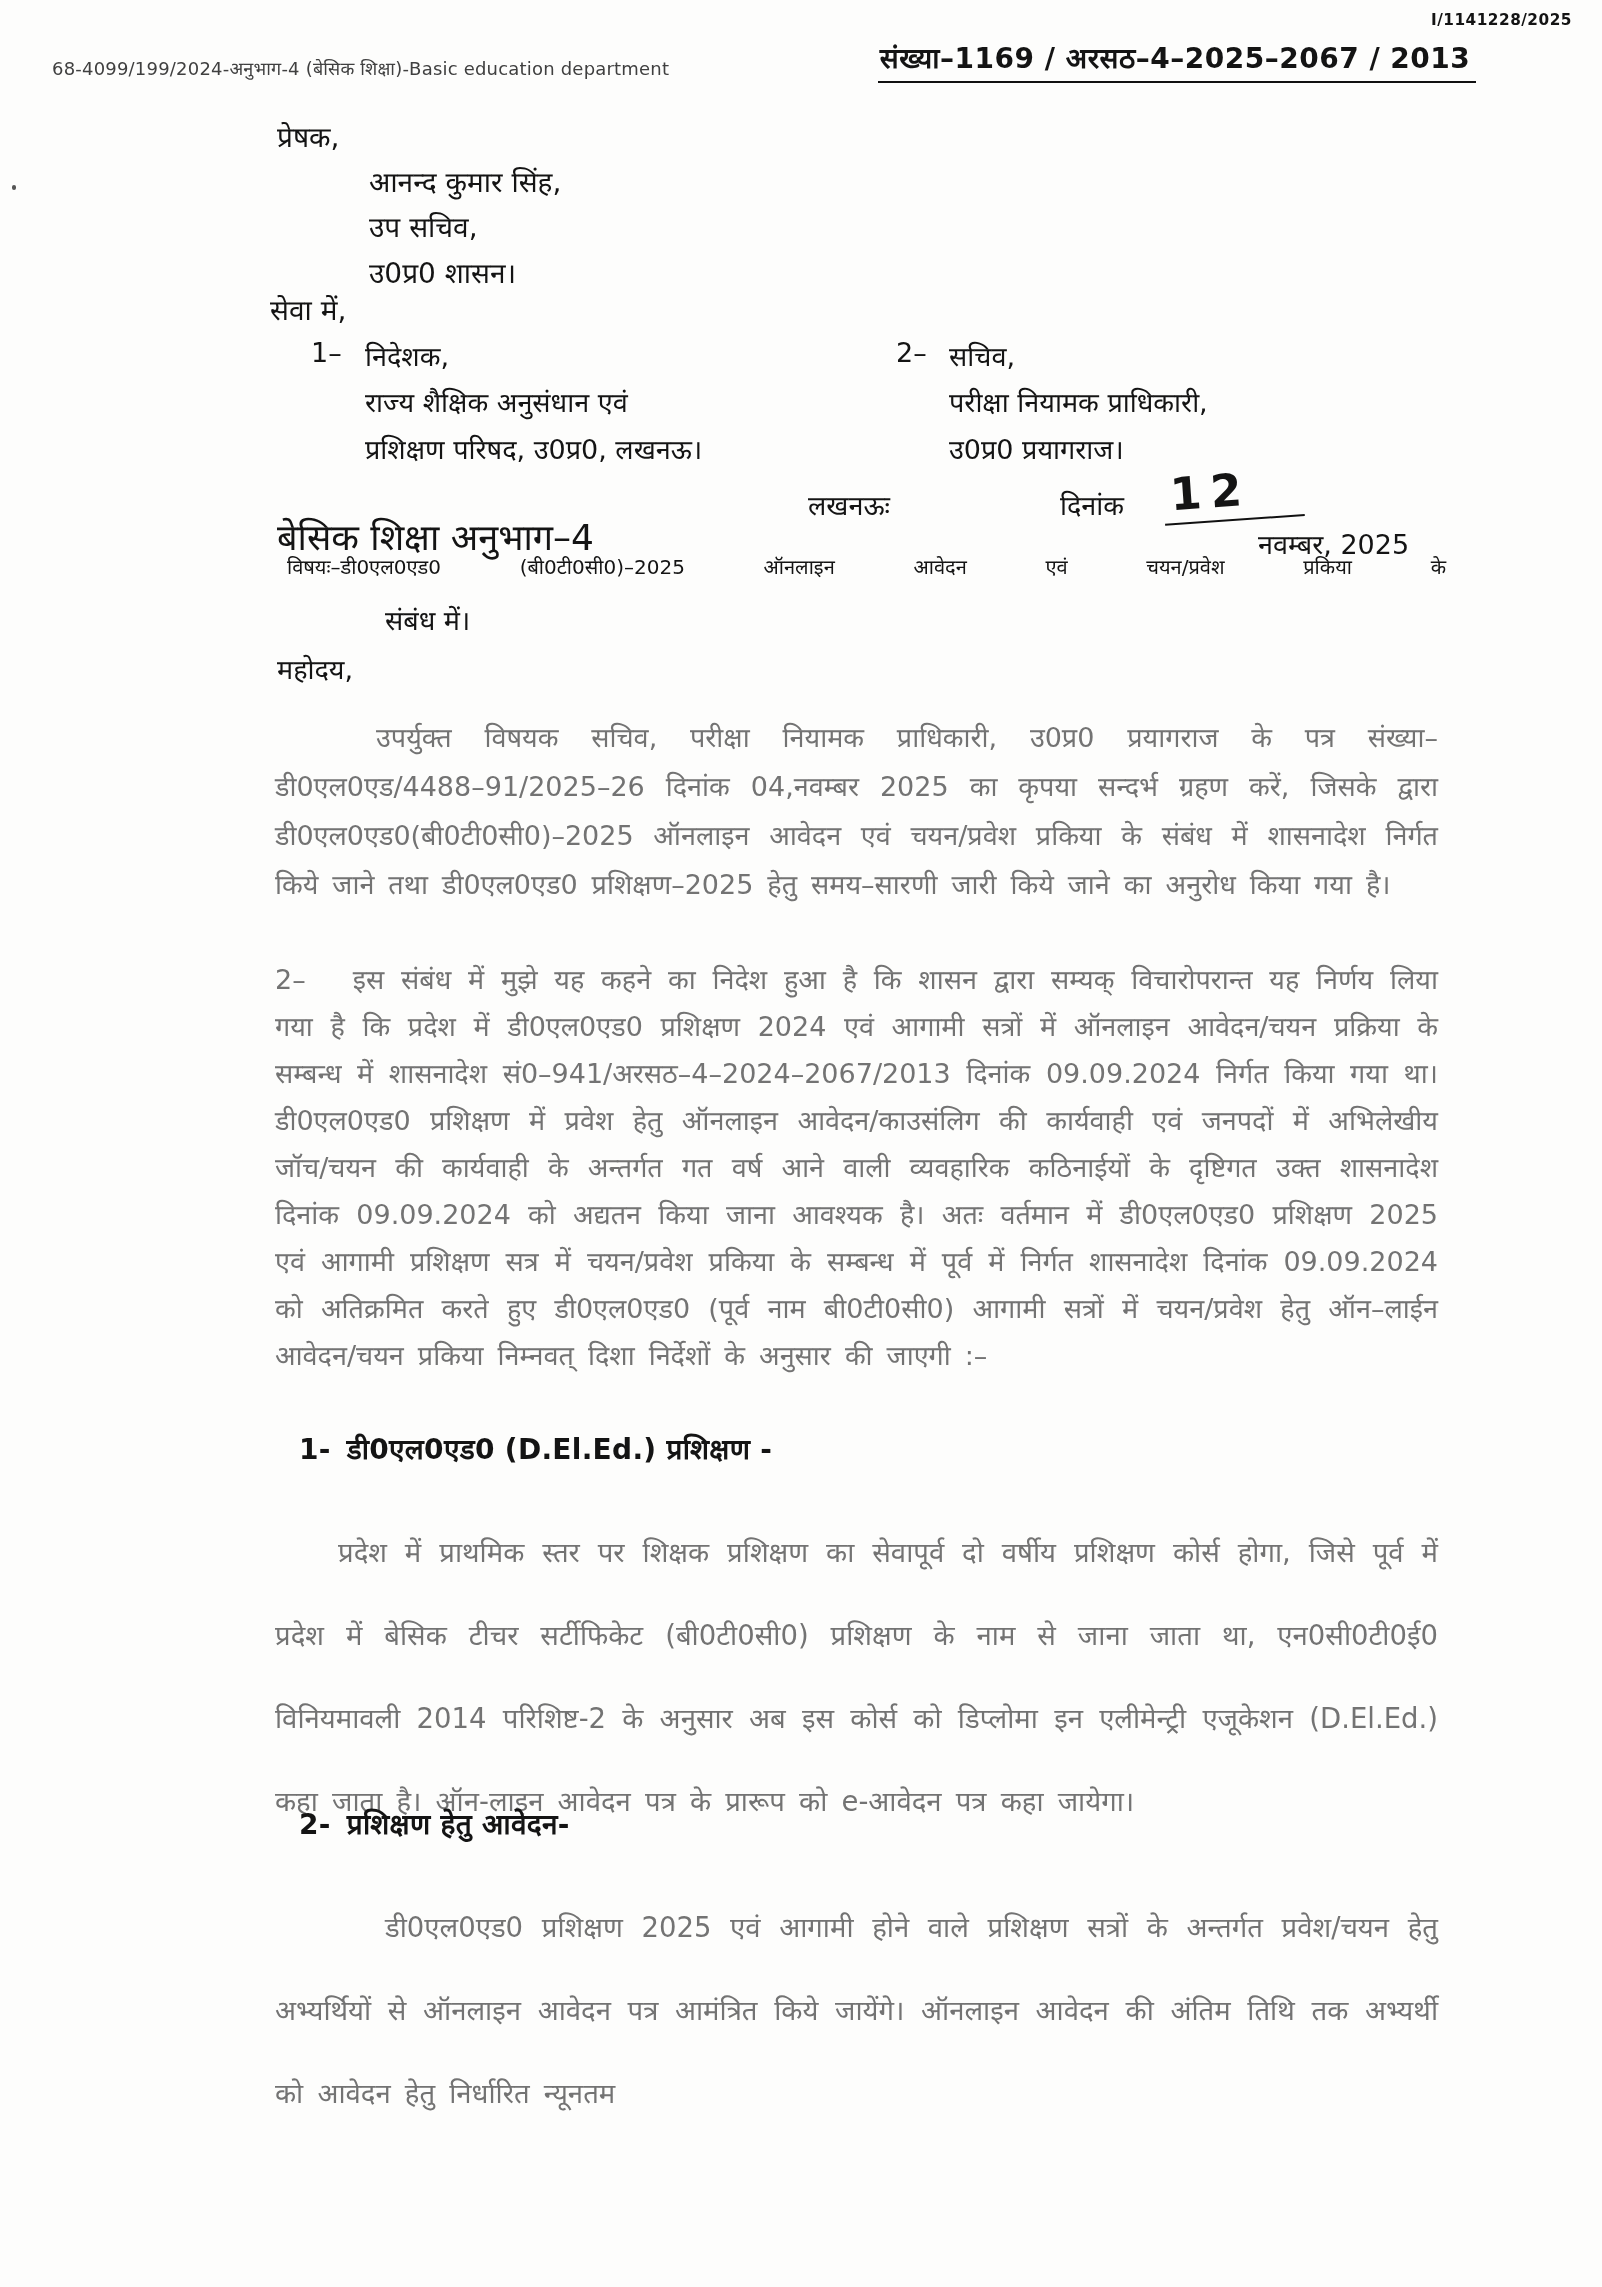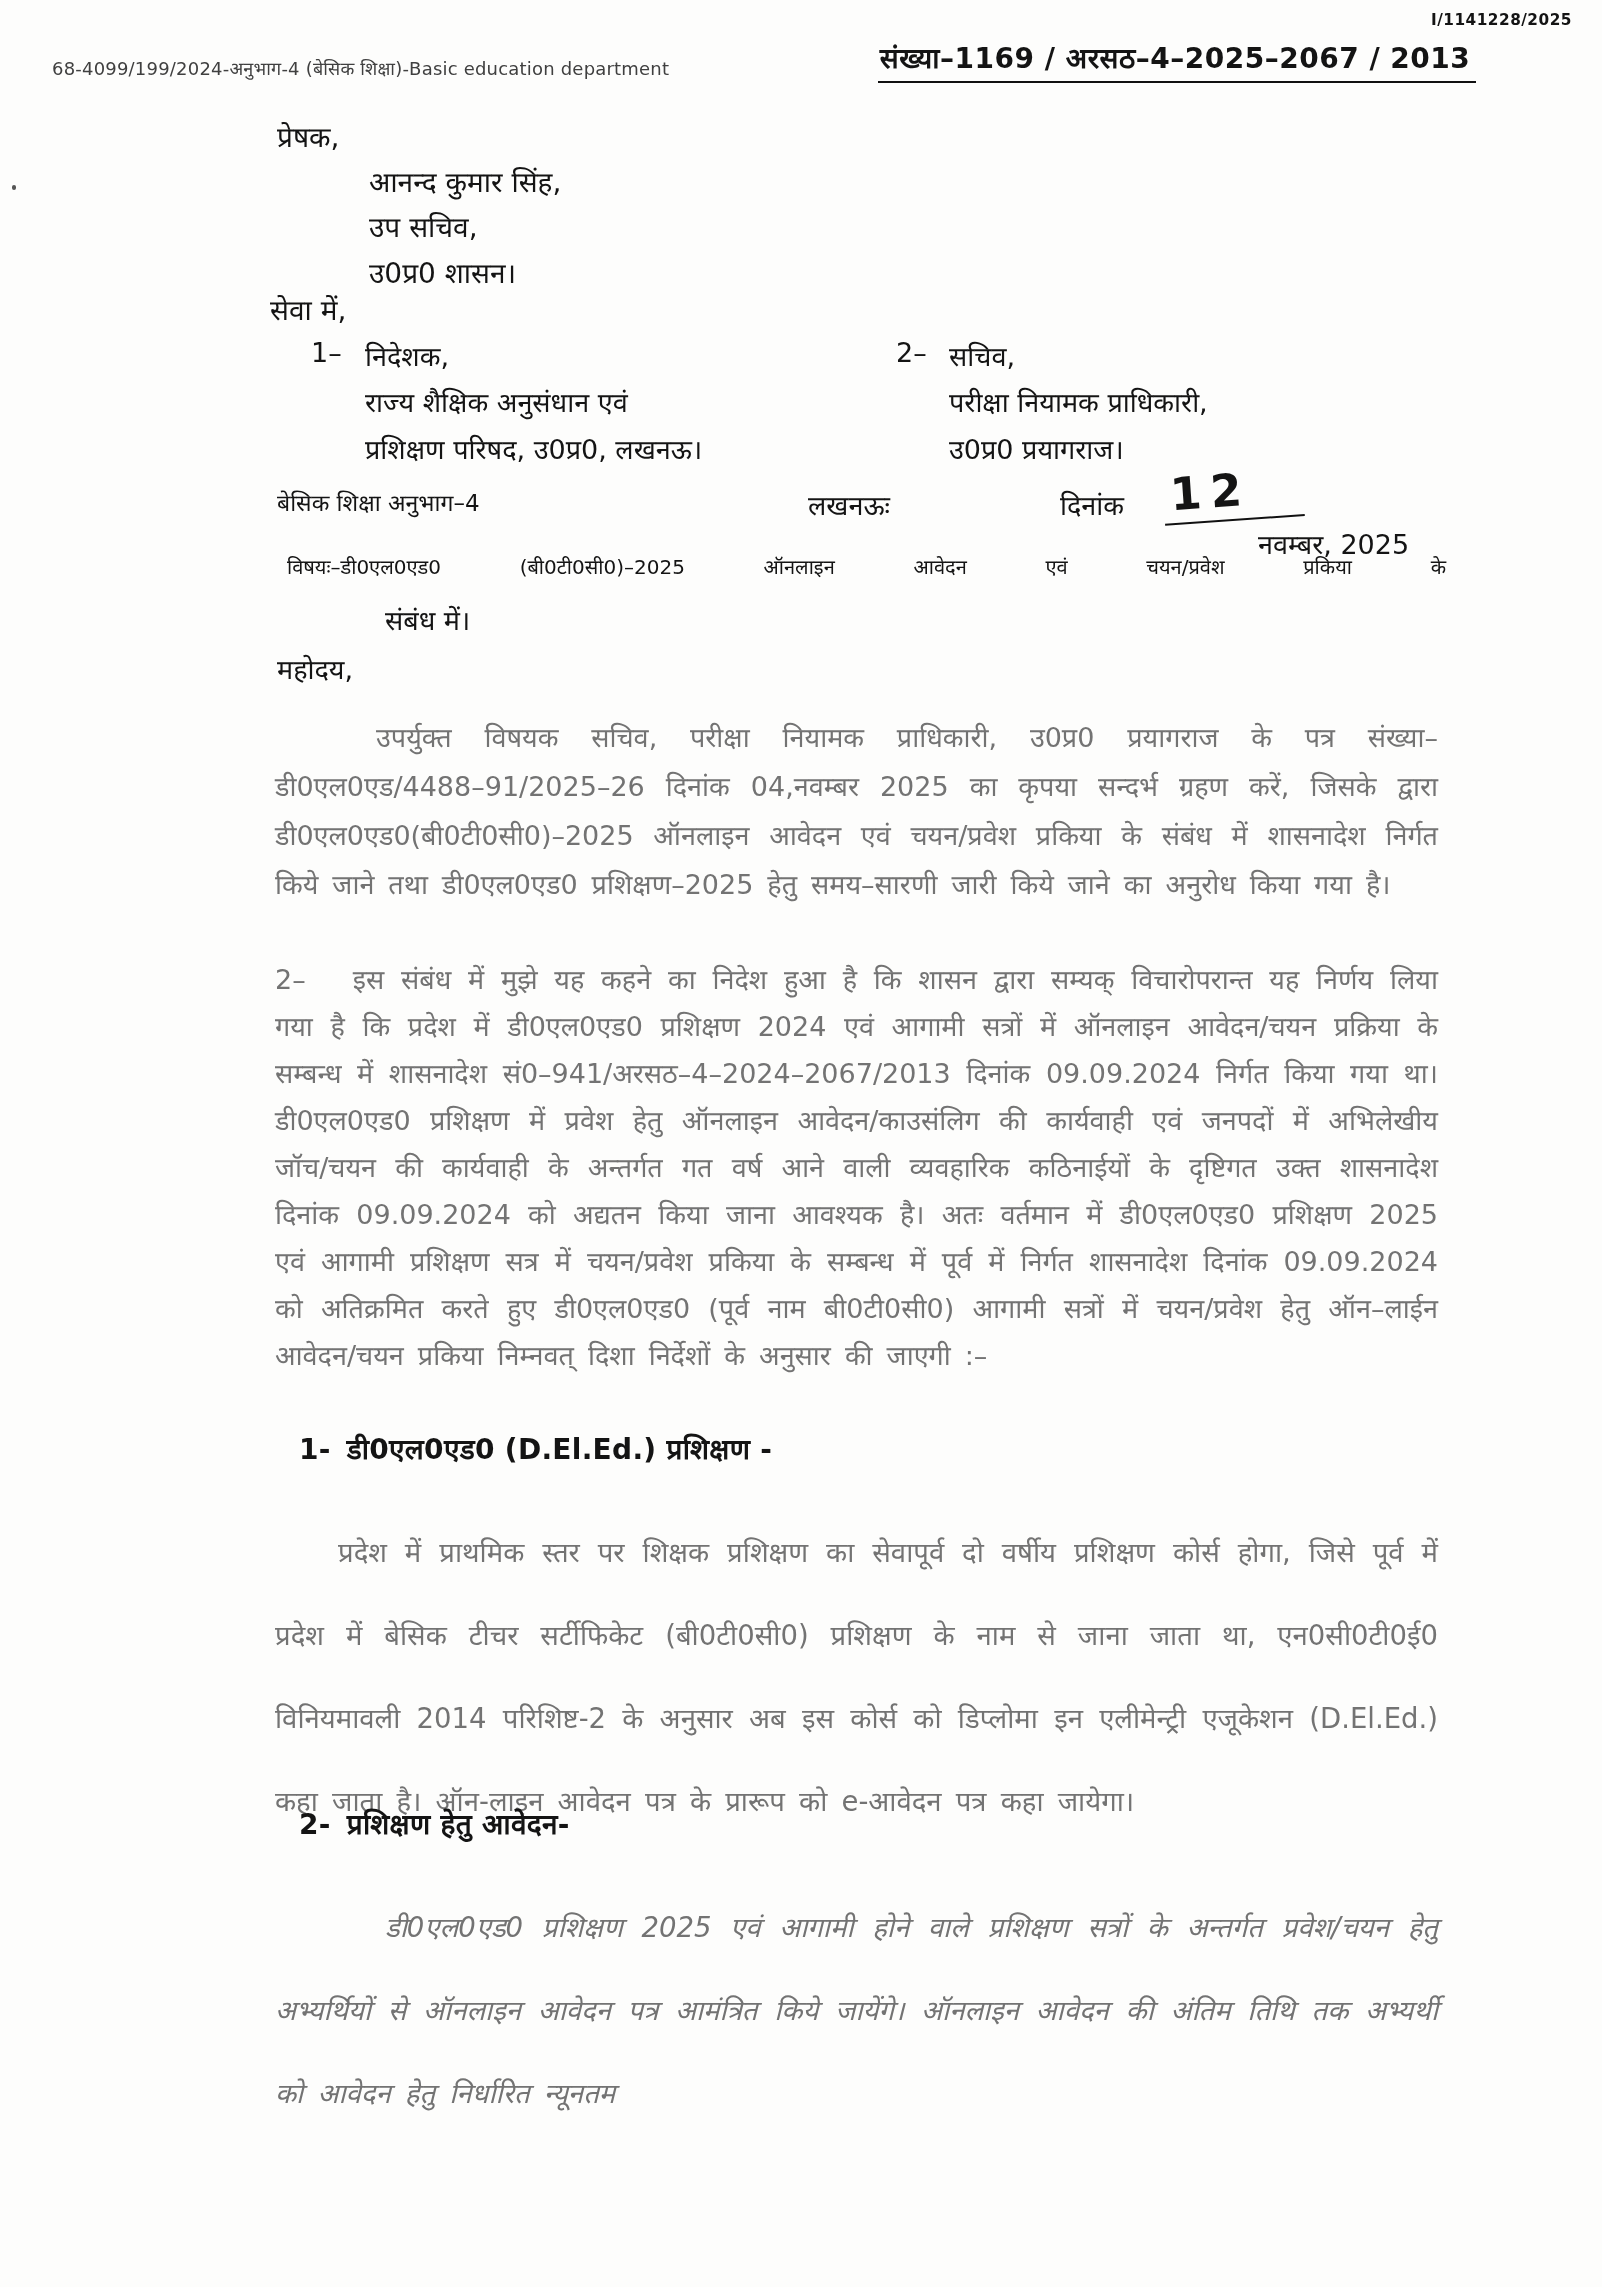--- a/index.html
+++ b/index.html
@@ -28,21 +28,21 @@
 
   
   .sender-label { left:277px; top:117px; font-size:28px; }
   .sender-line  { left:369px; font-size:28px; }
   .to-label     { left:270px; top:290px; font-size:28px; }
 
   .recip-num  { font-size:27px; }
   .recip-line { font-size:27px; }
 
   
-  .dept-section { left:277px;  top:486px; font-size:23px; }
+  .dept-section { left:277px;  top:512px; font-size:36px; }
   .place        { left:808px;  top:486px; font-size:27px; }
   .date-label   { left:1060px; top:486px; font-size:27px; }
   .date-hand {
     left:1163px; top:464px;
     font-size:45px; font-weight:bold;
     transform:rotate(-4deg);
     display:inline-block;
     border-bottom:2.7px solid #111;
     padding:0 52px 1.8px 7.2px;
     letter-spacing:9px;
@@ -66,21 +66,21 @@
   .para2 { top:929px; line-height:47px; }
   .para2 .para-num { margin-right:47px; }
 
   .sec-heading { left:275px; font-size:28px; font-weight:bold; letter-spacing:0.3px;margin-left:24px; }
   .sec-heading .num { margin-right:16px; }
   .sec1-heading { top:1429px; }
   .sec2-heading { top:1804px; }
 
   .sec-body { font-size:27.5px; line-height:83px; }
   .sec1-body { top:1483px; text-indent:63px; }
-  .sec2-body { top:1858px; text-indent:110px;font-style:italic; }
+  .sec2-body { top:1858px; text-indent:110px; }
 
   .noise-dot {
     left:11.7px; top:185px; width:4.5px; height:4.5px;
     background:#555; border-radius:50%;
   }
 </style>
 </head>
 <body>
 
 <div class="page">

